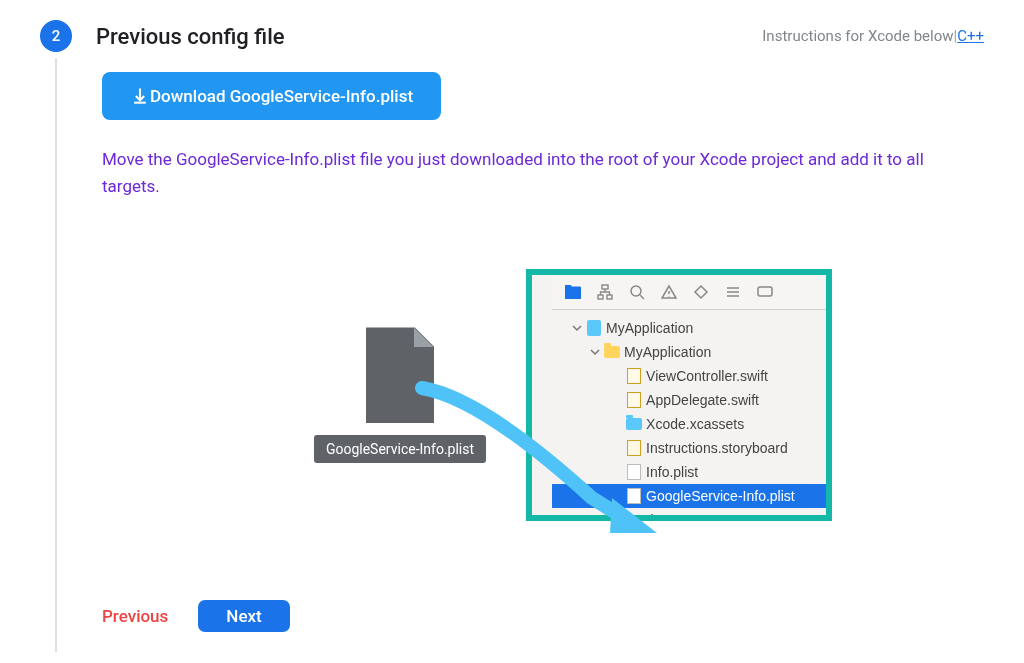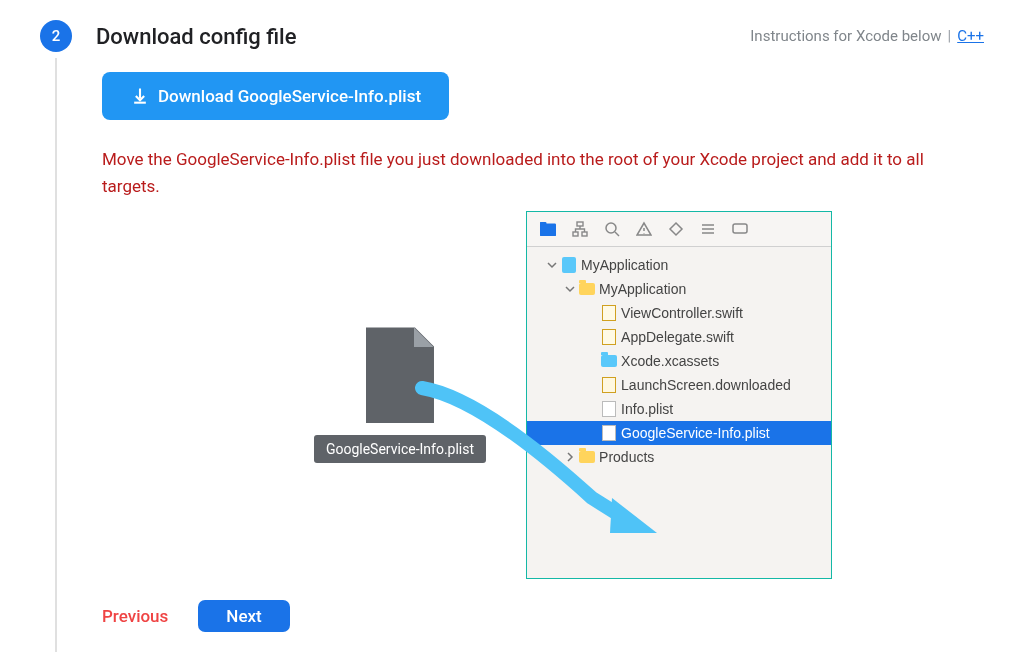--- a/index.html
+++ b/index.html
@@ -36,21 +36,21 @@
     }
     .step-title {
       font-size: 22px;
       font-weight: 500;
       color: #202124;
       flex: 1;
     }
     .step-right {
       display: flex;
       align-items: center;
-      gap: 6px;
+      gap: 0;
       color: #5f6368;
       font-size: 15px;
     }
     .instr-text { color: #80868b; }
     .divider { color: #9aa0a6; }
     .cpp-link {
       color: #1a73e8;
       text-decoration: underline;
       cursor: pointer;
     }
@@ -61,37 +61,37 @@
       position: absolute;
       left: 55px;
       top: 58px;
       bottom: 0;
       width: 2px;
       background: #e0e0e0;
     }
     .download-btn {
       display: inline-flex;
       align-items: flex-end;
-      gap: 8px;
+      gap: 0;
       background: #2196f3;
       color: #fff;
       padding: 14px 28px;
       border-radius: 8px;
       font-size: 17px;
       font-weight: 500;
       cursor: pointer;
       margin-bottom: 26px;
     }
     .download-icon {
       display: inline-flex;
     }
     .description {
       font-size: 17px;
       line-height: 1.6;
-      color: #b91c1c;
+      color: #6d28d9;
       margin-bottom: 30px;
       max-width: 860px;
     }
     .illustration {
       display: flex;
       align-items: center;
       justify-content: center;
       gap: 40px;
       margin: 30px 0 40px;
       height: 330px;
@@ -135,28 +135,29 @@
       position: absolute;
       left: 310px;
       top: 148px;
       width: 250px;
       height: 160px;
       z-index: 1;
       pointer-events: none;
     }
     .xcode-panel {
       width: 306px;
-      height: 368px;
-      border: 1px solid #14b8a6;
+      height: 252px;
+      border: 6px solid #14b8a6;
       background: #f5f3f1;
       font-family: -apple-system, 'Helvetica Neue', Arial, sans-serif;
       font-size: 14px;
       color: #444;
       flex-shrink: 0;
       overflow: hidden;
+      padding-left: 20px;
     }
     .xcode-toolbar {
       display: flex;
       gap: 14px;
       padding: 8px 12px;
       border-bottom: 1px solid #d0d0d0;
       background: #f7f5f3;
     }
     .tb-icon { width: 18px; height: 18px; display: flex; align-items: center; justify-content: center; }
     .tb-active svg { stroke: #1a73e8; }
@@ -224,21 +225,21 @@
     }
   </style>
 </head>
 <body>
 
 <div class="step-container">
   <div class="vertical-line"></div>
 
   <div class="step-header">
     <div class="step-badge">2</div>
-    <div class="step-title">Download config file</div>
+    <div class="step-title">Previous config file</div>
     <div class="step-right">
       <span class="instr-text">Instructions for Xcode below</span>
       <span class="divider">|</span>
       <span class="cpp-link">C++</span>
     </div>
   </div>
 
   <div class="content">
     <div class="download-btn">
       <span class="download-icon">
@@ -356,21 +357,21 @@
             <span class="mini-icon">
                 <span class="folder-mini folder-blue"></span>
               </span>
             <span>Xcode.xcassets</span>
           </div>
           <div class="tree-row">
             <span class="indent i3"></span>
             <span class="mini-icon">
                 <span class="story-mini"></span>
               </span>
-            <span>LaunchScreen.downloaded</span>
+            <span>Instructions.storyboard</span>
           </div>
           <div class="tree-row">
             <span class="indent i3"></span>
             <span class="mini-icon">
                 <span class="plist-mini"></span>
               </span>
             <span>Info.plist</span>
           </div>
           <div class="tree-row selected">
             <span class="indent i3"></span>

